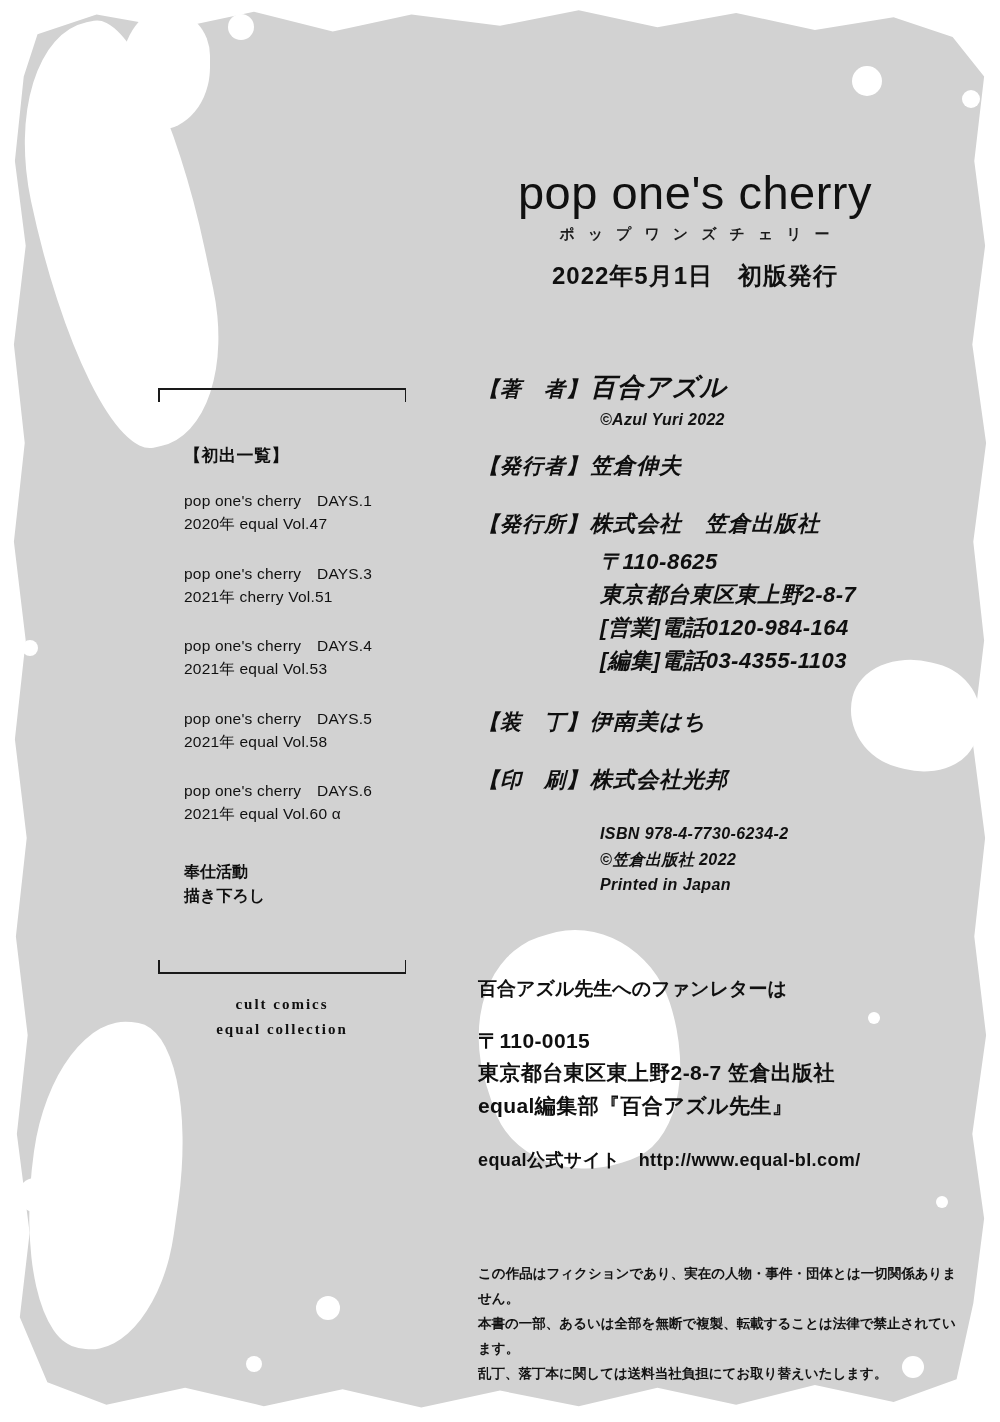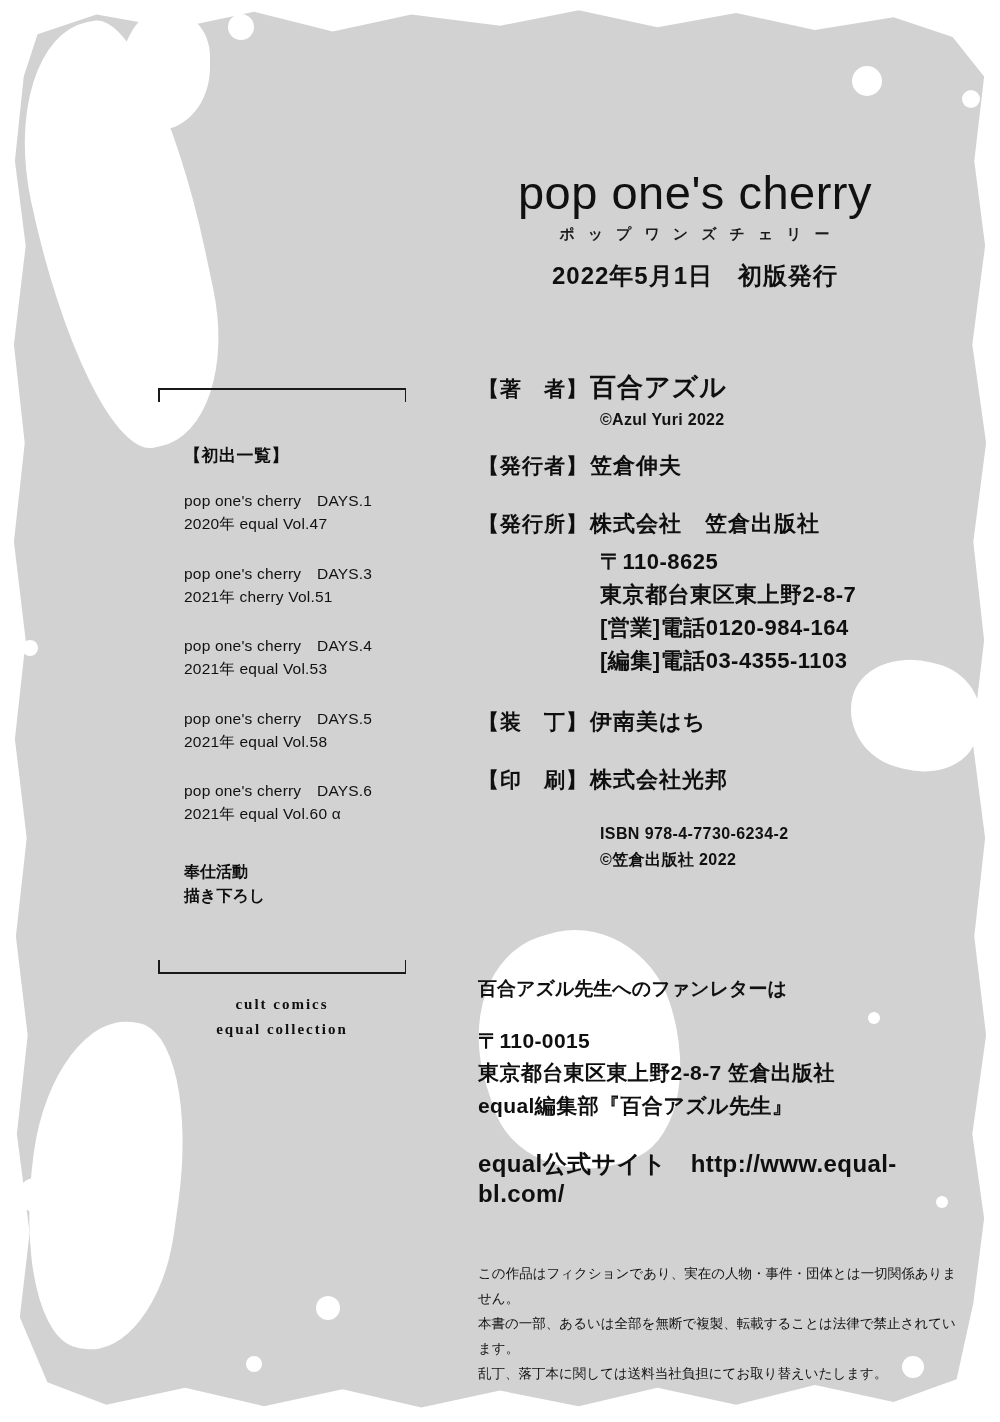--- a/index.html
+++ b/index.html
@@ -126,20 +126,21 @@
     color: #101010;
     letter-spacing: 1px;
   }
 
   
   .colophon {
     position: absolute;
     left: 478px;
     top: 370px;
     width: 480px;
+    font-style: italic;
   }
   .cred-row {
     display: flex;
     align-items: baseline;
     margin-bottom: 6px;
   }
   .cred-label {
     font-size: 21px;
     font-weight: 700;
     letter-spacing: 1px;
@@ -201,34 +202,34 @@
   }
   .fan-addr div {
     font-size: 21px;
     font-weight: 700;
     line-height: 1.55;
     color: #0f0f0f;
     letter-spacing: 0.4px;
   }
   .fan-site {
     margin-top: 26px;
-    font-size: 24px;
+    font-size: 18px;
     font-weight: 700;
     color: #0f0f0f;
     letter-spacing: 0.4px;
   }
   .disclaimer {
     position: absolute;
     left: 478px;
     top: 1262px;
     width: 480px;
   }
   .disclaimer div {
     font-size: 13.5px;
-    font-weight: 400;
+    font-weight: 700;
     line-height: 1.85;
     color: #121212;
   }
 
   
   .left-col {
     position: absolute;
     left: 158px;
     top: 388px;
     width: 248px;
@@ -372,20 +373,21 @@
     <div class="block-gap" style="height:22px"></div>
 
     <div class="cred-row">
       <div class="cred-label">【印　刷】</div>
       <div class="cred-value small">株式会社光邦</div>
     </div>
 
     <div class="isbn-block">
       <div>ISBN 978-4-7730-6234-2</div>
       <div>©笠倉出版社 2022</div>
+      <div>Printed in Japan</div>
     </div>
   </div>
 
   <div class="fanletter">
     <div class="fan-intro">
       <div>百合アズル先生へのファンレターは</div>
     </div>
     <div class="fan-addr">
       <div>〒110-0015</div>
       <div>東京都台東区東上野2-8-7 笠倉出版社</div>

